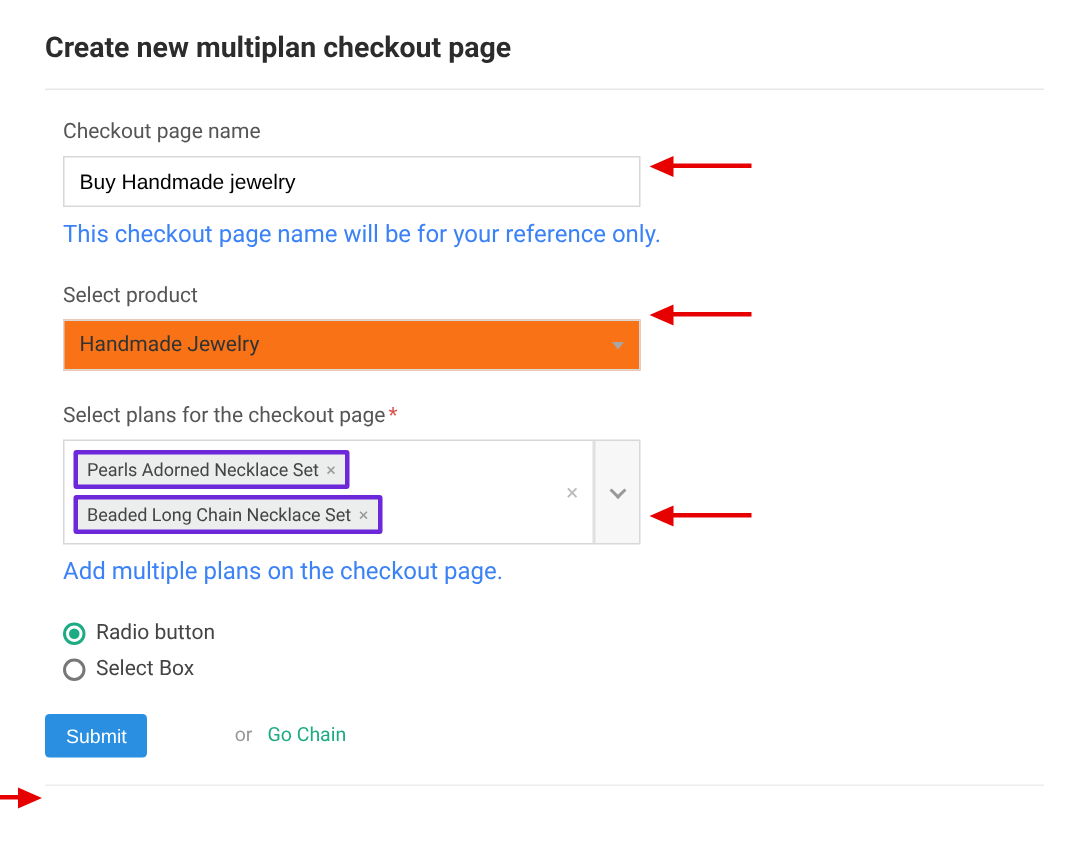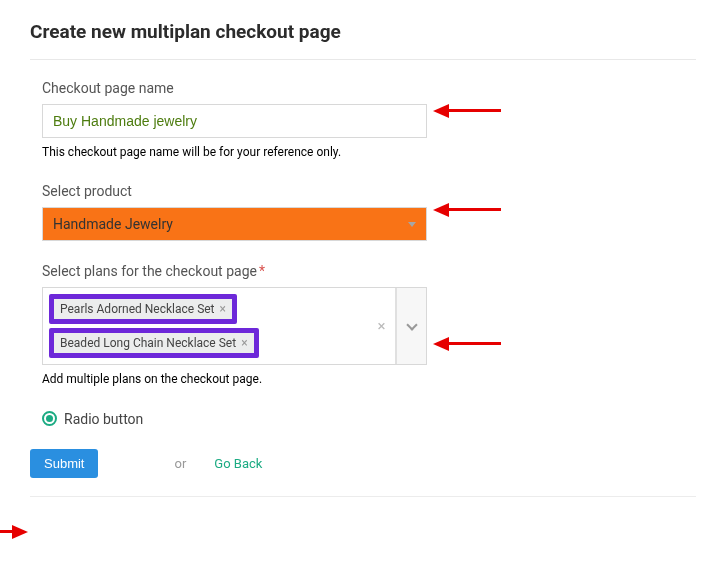--- a/index.html
+++ b/index.html
@@ -30,25 +30,25 @@
       margin-bottom: 8px;
       display: block;
     }
     .required { color: #d9534f; margin-left: 2px; }
     .text-input {
       width: 385px;
       height: 34px;
       border: 1px solid #d8d8d8;
       padding: 6px 10px;
       font-size: 14px;
-      color: #4d7c0f;
+      color: #000000;
     }
     .helper {
-      font-size: 12px;
-      color: #000000;
+      font-size: 16px;
+      color: #3b82f6;
       margin-top: 6px;
       max-width: 400px;
       line-height: 1.45;
     }
     .select-box {
       width: 385px;
       height: 34px;
       border: 1px solid #d8d8d8;
       padding: 6px 10px;
       font-size: 14px;
@@ -75,21 +75,21 @@
     .tags-area {
       flex: 1;
       padding: 6px;
       display: flex;
       flex-wrap: wrap;
       gap: 4px;
       min-height: 30px;
     }
     .tag {
       background: #eceded;
-      border: 5px solid #6d28d9;
+      border: 3px solid #6d28d9;
       border-radius: 2px;
       font-size: 12px;
       color: #444;
       padding: 3px 6px;
       display: inline-flex;
       align-items: center;
       gap: 5px;
     }
     .tag .x {
       color: #999;
@@ -119,21 +119,21 @@
     .chevron-down {
       width: 8px; height: 8px;
       border-right: 2px solid #999;
       border-bottom: 2px solid #999;
       transform: rotate(45deg);
       margin-top: -3px;
     }
     .radio-group { margin-top: 10px; }
     .radio-row {
       display: flex;
-      align-items: flex-start;
+      align-items: center;
       gap: 7px;
       margin-bottom: 8px;
       cursor: pointer;
     }
     .radio-circle {
       width: 15px; height: 15px;
       border: 2px solid #777;
       border-radius: 50%;
       display: flex;
       align-items: center;
@@ -142,21 +142,21 @@
     .radio-circle.selected { border-color: #1cab83; }
     .radio-dot {
       width: 7px; height: 7px;
       background: #1cab83;
       border-radius: 50%;
     }
     .radio-label { font-size: 14px; color: #444; }
     .actions-row {
       display: flex;
       align-items: center;
-      gap: 28px;
+      gap: 10px;
       margin-top: 14px;
     }
     .submit-btn {
       background: #2a8fe0;
       color: #fff;
       border: none;
       border-radius: 3px;
       padding: 7px 14px;
       font-size: 13px;
       font-weight: 500;
@@ -243,27 +243,31 @@
 </div>
 
 <div class="field-group">
   <div class="radio-group">
     <div class="radio-row">
       <span class="radio-circle selected">
           <span class="radio-dot"></span>
         </span>
       <span class="radio-label">Radio button</span>
     </div>
+    <div class="radio-row">
+      <span class="radio-circle"></span>
+      <span class="radio-label">Select Box</span>
+    </div>
   </div>
 </div>
 
 <div class="actions-row">
   <button class="submit-btn">Submit</button>
   <span class="or-text">or</span>
-  <a class="go-back">Go Back</a>
+  <a class="go-back">Go Chain</a>
 </div>
 
 <hr class="bottom-divider">
 
 <div class="arrow" style="left:433px; top:109px;">
   <div class="arrow-head-left" style="left:0; top:-5px;"></div>
   <div class="arrow-shaft" style="left:14px; top:0; width:54px;"></div>
 </div>
 <div class="arrow" style="left:433px; top:208px;">
   <div class="arrow-head-left" style="left:0; top:-5px;"></div>

